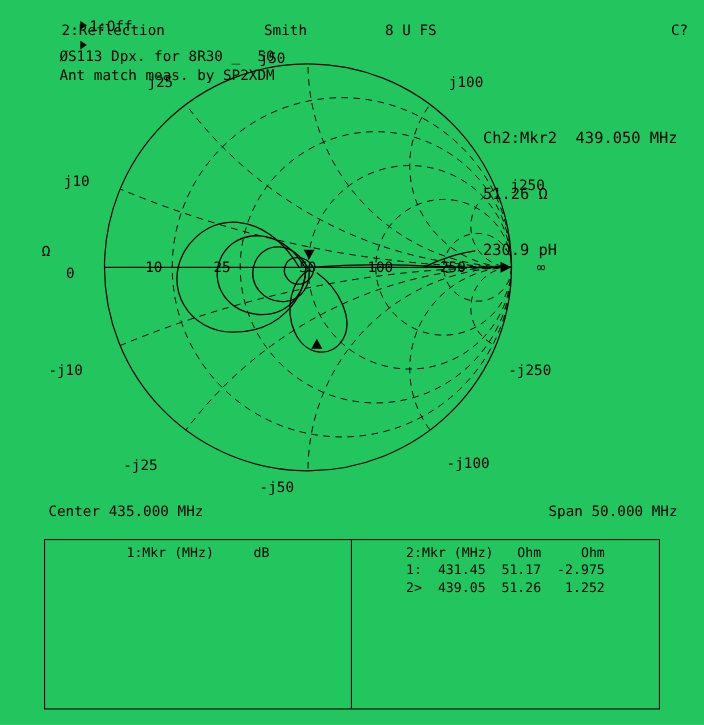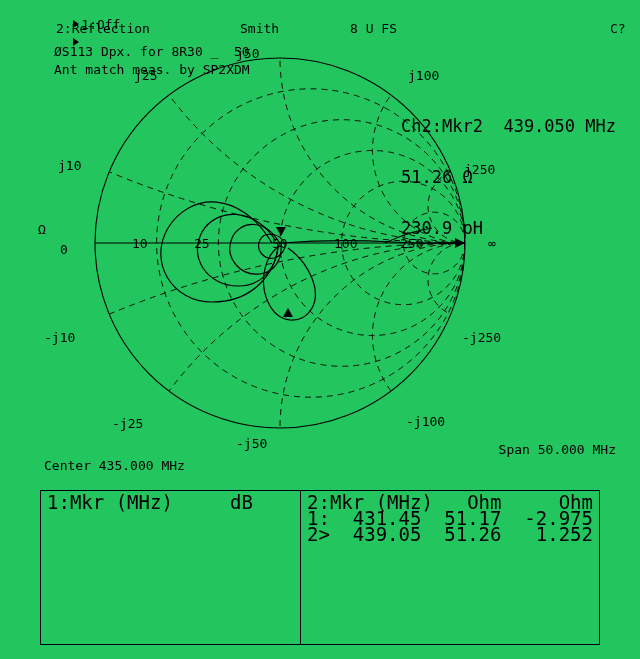--- a/index.html
+++ b/index.html
@@ -55,21 +55,21 @@
   }
   #title1 { left: 54px; top: 44px; }
   #title2 { left: 54px; top: 62px; }
 
   
   .readout {
     position: absolute;
     right: 24px;
     top: 84px;
     font-family: "DejaVu Sans Mono", monospace;
-    font-size: 17px;
+    font-size: 14px;
     line-height: 17px;
     text-align: left;
     white-space: pre;
   }
   .readout div { white-space: pre; }
 
   
   #chart-area {
     position: absolute;
     left: 40px;
@@ -88,41 +88,42 @@
   }
 
   
   .footline {
     position: absolute;
     font-family: "DejaVu Sans Mono", monospace;
     font-size: 13px;
     white-space: pre;
   }
   #center-txt { left: 44px; top: 458px; }
-  #span-txt   { right: 24px; top: 442px; }
+  #span-txt   { right: 24px; top: 458px; }
 
   
   #tables {
     position: absolute;
     left: 40px;
     top: 490px;
     width: 560px;
     height: 155px;
     border: 1px solid #000;
     box-sizing: border-box;
     display: flex;
   }
   .tbl {
     flex: 1 1 50%;
     box-sizing: border-box;
     position: relative;
     padding: 3px 6px 0 6px;
     font-family: "DejaVu Sans Mono", monospace;
-    font-size: 19px;
+    font-size: 12px;
     line-height: 16px;
+    text-align: center;
   }
   .tbl.left { border-right: 1px solid #000; }
   .thead { white-space: pre; }
   .trow  { white-space: pre; }
 </style>
 </head>
 <body>
 
 <div class="screen">
 

